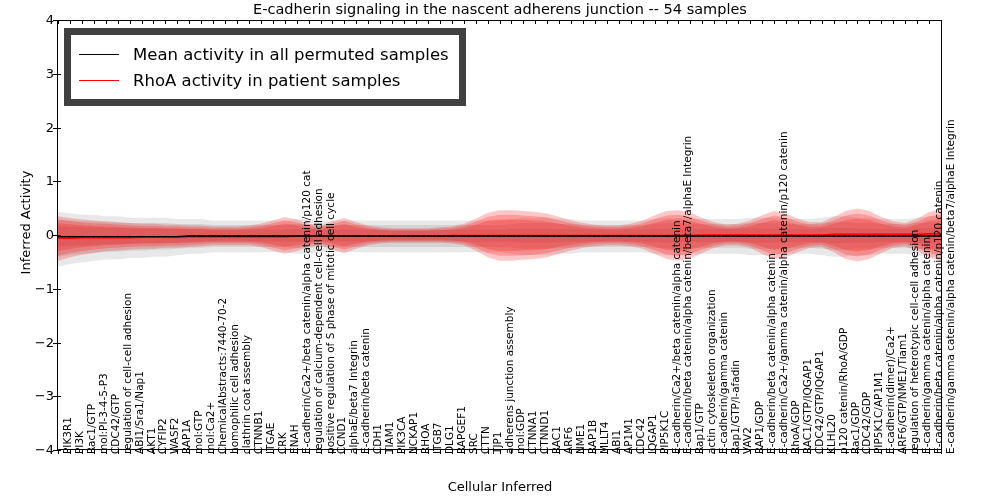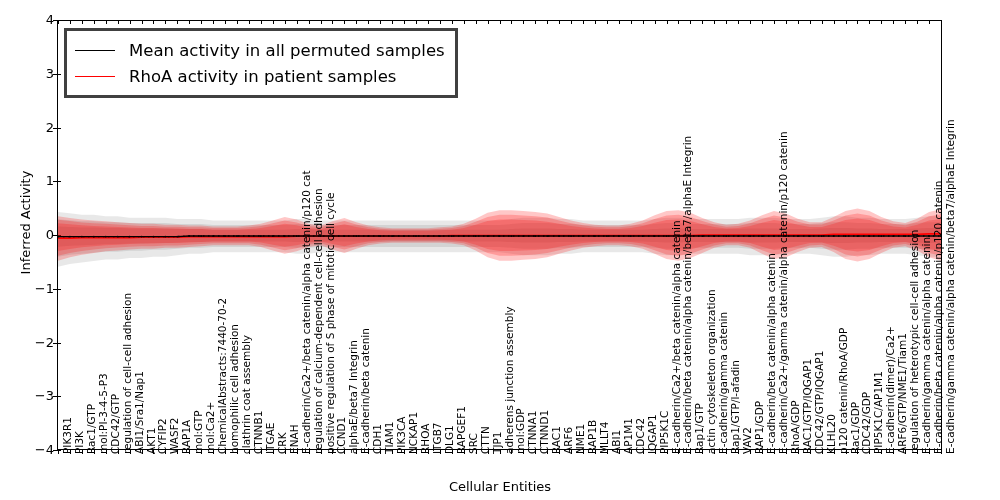--- a/index.html
+++ b/index.html
@@ -118,21 +118,21 @@
     font-size: 13px;
     color: #000;
   }
 
   
   #legend {
     position: absolute;
     left: 64px;
     top: 28px;
     background: #ffffff;
-    border: 3px solid #404040;
+    border: 7px solid #404040;
     padding: 6px 10px 6px 8px;
     box-sizing: border-box;
   }
   .legend-row {
     display: flex;
     align-items: center;
     height: 26px;
   }
   .legend-line {
     width: 40px;
@@ -145,23 +145,24 @@
     font-size: 16.5px;
     color: #000;
     white-space: nowrap;
   }
 </style>
 </head>
 <body>
 
 <div id="figure">
 
+  <div id="chart-title">E-cadherin signaling in the nascent adherens junction -- 54 samples</div>
 
   <div id="y-axis-label">Inferred Activity</div>
-  <div id="x-axis-label">Cellular Entities</div>
+  <div id="x-axis-label">Cellular Inferred</div>
 
   <div id="y-ticks">
       <div class="ytick-label" style="top: 13px;">4</div>
       <div class="ytick-mark" style="top: 20px;"></div>
       <div class="ytick-mark-in" style="top: 20px;"></div>
       <div class="ytick-label" style="top: 66.75px;">3</div>
       <div class="ytick-mark" style="top: 73.75px;"></div>
       <div class="ytick-mark-in" style="top: 73.75px;"></div>
       <div class="ytick-label" style="top: 120.5px;">2</div>
       <div class="ytick-mark" style="top: 127.5px;"></div>

